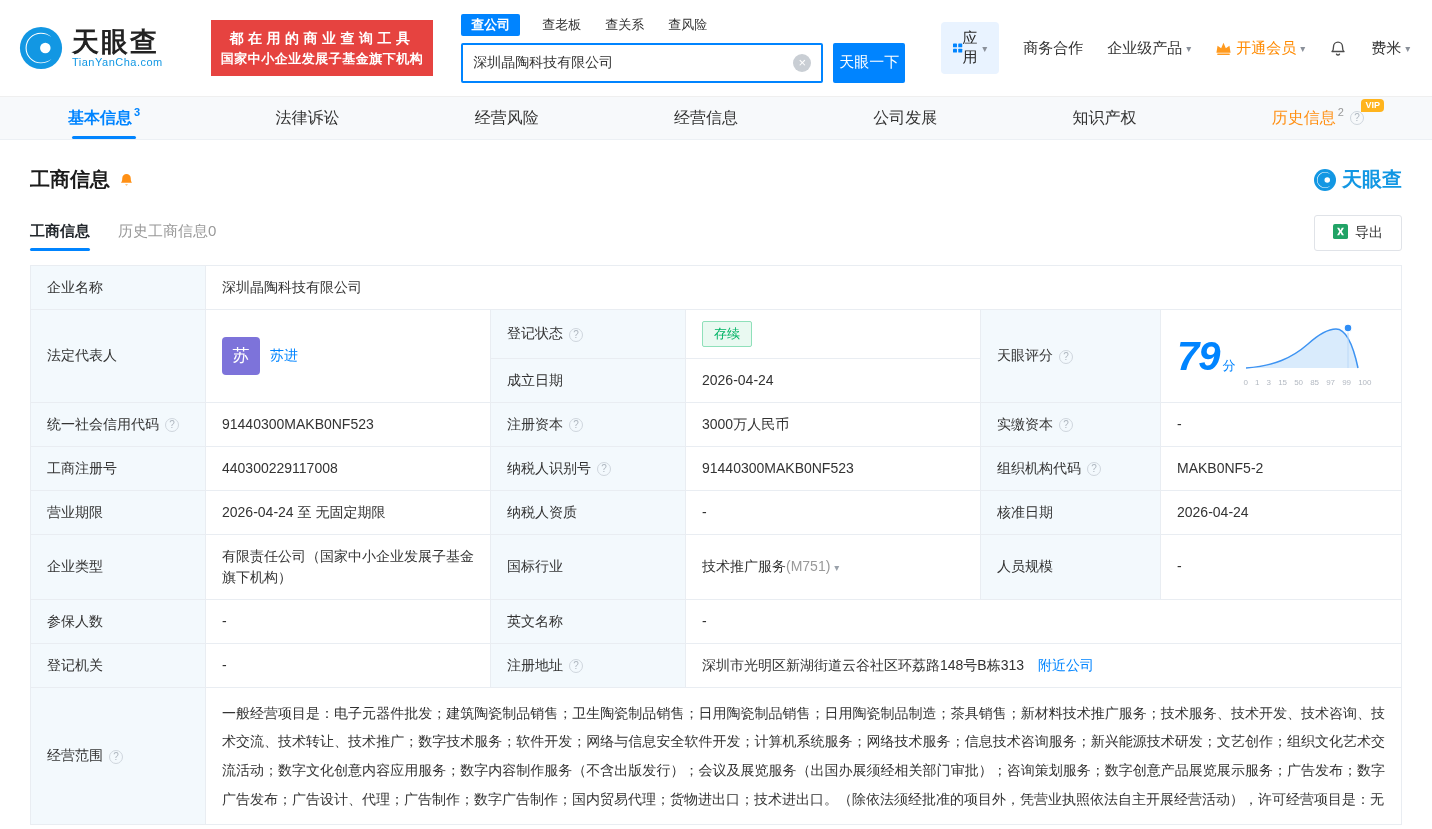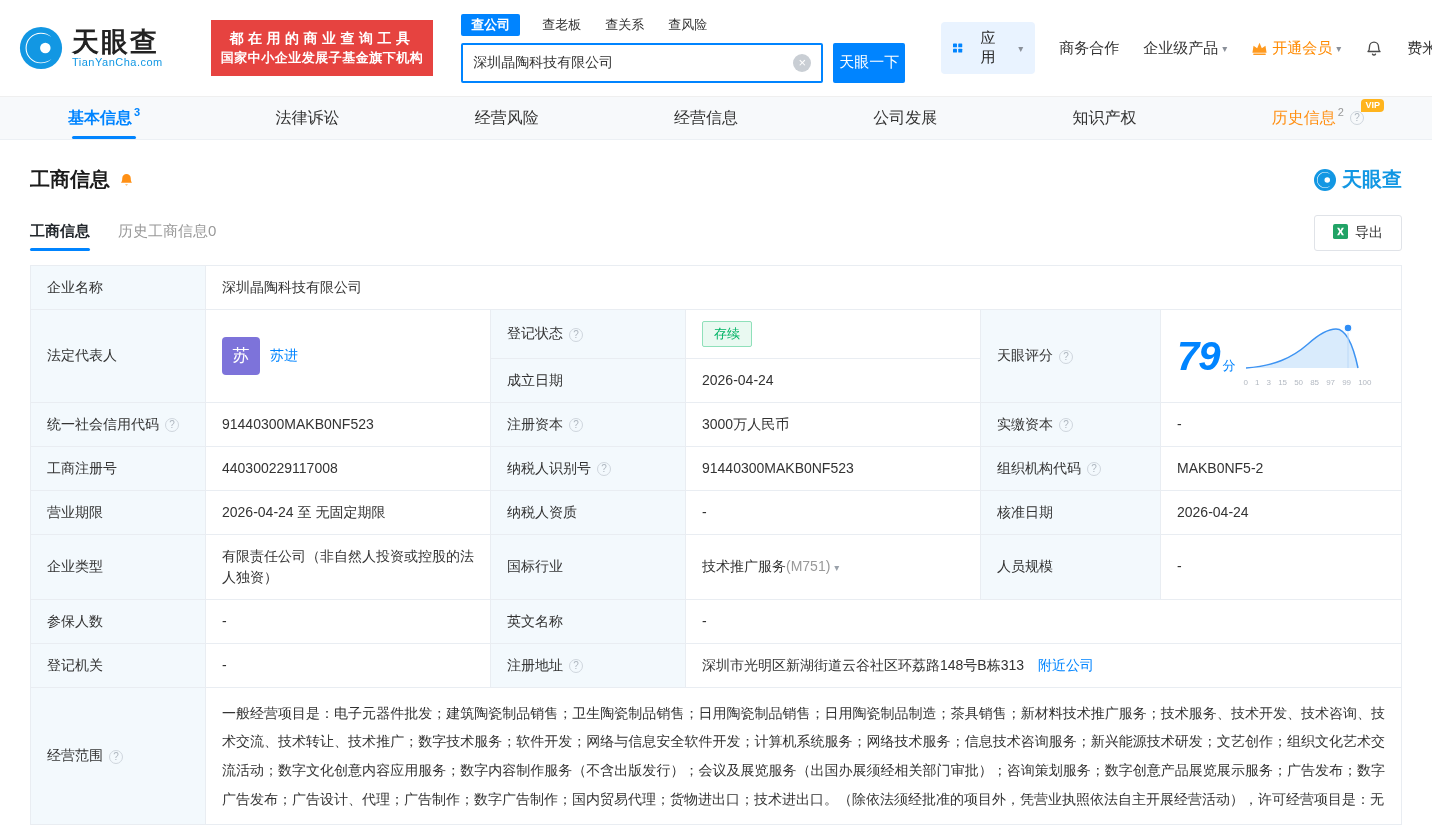--- a/index.html
+++ b/index.html
@@ -14,21 +14,21 @@
   .top {
     display:flex; align-items:center; height:96px; padding:0 18px; gap:18px; background:#fff;
   }
   .logo { display:flex; align-items:center; gap:8px; cursor:pointer; }
   .logo-brand { font-size:27px; font-weight:700; color:#222; letter-spacing:2px; line-height:1.05; }
   .logo-domain { font-size:11px; color:#1297e3; letter-spacing:0.5px; }
   .promo {
     background:#e64340; color:#fff; padding:8px 10px; text-align:center; line-height:1.5;margin-left:30px;
   }
   .promo-l1 { font-size:14px; font-weight:700; letter-spacing:4.5px; white-space:nowrap; }
-  .promo-l2 { font-size:13px; font-weight:700; letter-spacing:0.5px; white-space:nowrap;font-family:Liberation Mono, monospace; }
+  .promo-l2 { font-size:13px; font-weight:700; letter-spacing:0.5px; white-space:nowrap; }
 
   .search-wrap { margin-left:10px; }
   .search-tabs { display:flex; align-items:center; gap:20px; margin-bottom:7px; }
   .stab { font-size:13px; color:#333; cursor:pointer; padding:2px 2px; }
   .stab.active { background:#0084ff; color:#ffffff; padding:2px 10px; border-radius:2px; font-weight:700; }
   .search-row { display:flex; align-items:center; }
   .search-box {
     width:362px; height:40px; border:2px solid #0084ff; display:flex; align-items:center;
     padding:0 10px; background:#fff; border-radius:2px;
   }
@@ -40,21 +40,21 @@
   .search-btn {
     margin-left:10px; width:72px; height:40px; background:#0084ff; color:#fff; border:none;
     font-size:15px; cursor:pointer; border-radius:2px; font-family:inherit;
   }
 
   .spacer { flex:1; }
   .top-nav { display:flex; align-items:center; gap:24px; padding-right:8px; }
   .nav-item { font-size:15px; color:#333; cursor:pointer; text-decoration:none; display:flex; align-items:center; gap:4px; white-space:nowrap; }
   .nav-item.vip { color:#ff8a00; }
   .apps-chip {
-    display:flex; align-items:center; gap:18px; background:#e9f3ff; border-radius:4px;
+    display:flex; align-items:center; gap:0; background:#e9f3ff; border-radius:4px;
     padding:7px 12px; font-size:15px; color:#2a2a2a; cursor:pointer;
   }
   .caret { font-size:10px; color:#8a9099; }
   .bell-btn { cursor:pointer; display:flex; align-items:center; }
 
   
   .page-tabs {
     display:flex; justify-content:space-between; align-items:stretch; background:#f7f9fb;
     border-top:1px solid #efefef; border-bottom:1px solid #ecf0f4; padding:0 62px; height:44px;
   }
@@ -364,21 +364,21 @@
         <td class="lbl"><span>营业期限</span></td>
         <td><span>2026-04-24 至 无固定期限</span></td>
         <td class="lbl"><span>纳税人资质</span></td>
         <td><span>-</span></td>
         <td class="lbl"><span>核准日期</span></td>
         <td><span>2026-04-24</span></td>
       </tr>
 
       <tr>
         <td class="lbl"><span>企业类型</span></td>
-        <td><span>有限责任公司（非自然人投资或控股的法人独资）</span></td>
+        <td><span>有限责任公司（国家中小企业发展子基金旗下机构）</span></td>
         <td class="lbl"><span>国标行业</span></td>
         <td>
           <span>技术推广服务</span><span class="gray">(M751)</span><span class="ind-caret">▾</span>
         </td>
         <td class="lbl"><span>人员规模</span></td>
         <td><span>-</span></td>
       </tr>
 
       <tr>
         <td class="lbl"><span>参保人数</span></td>

